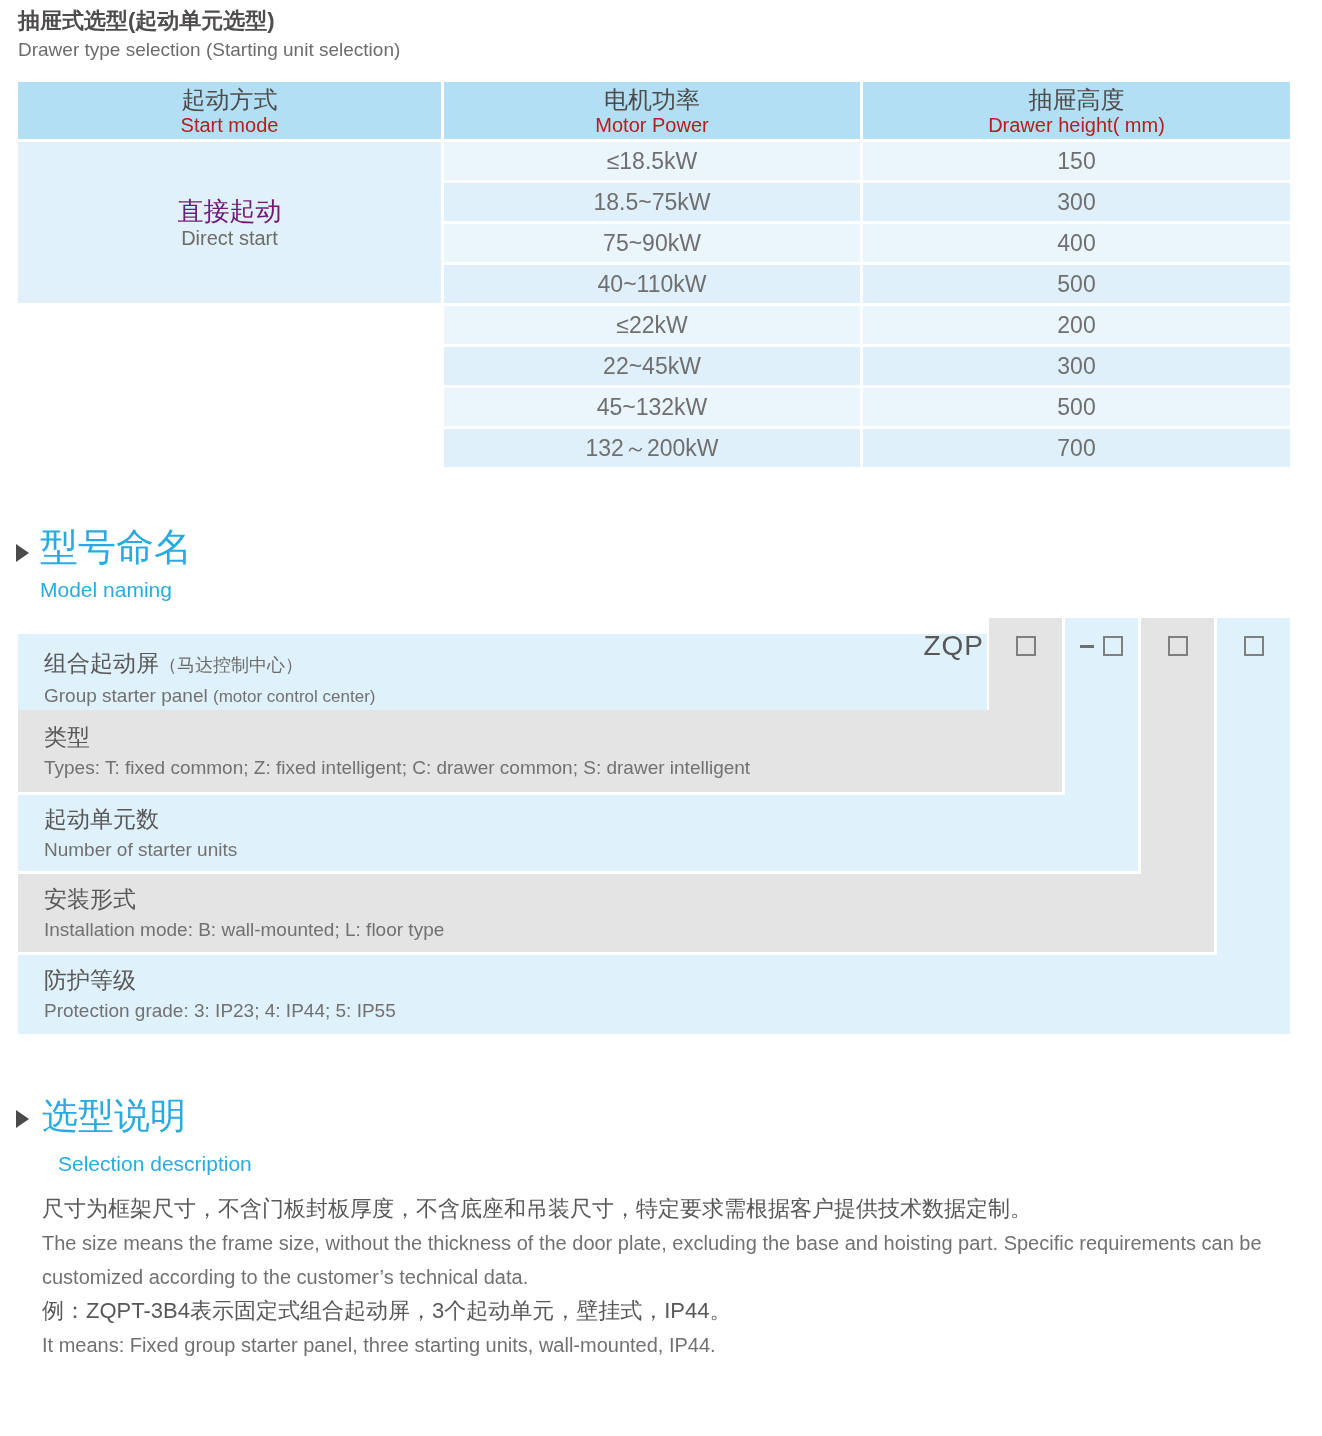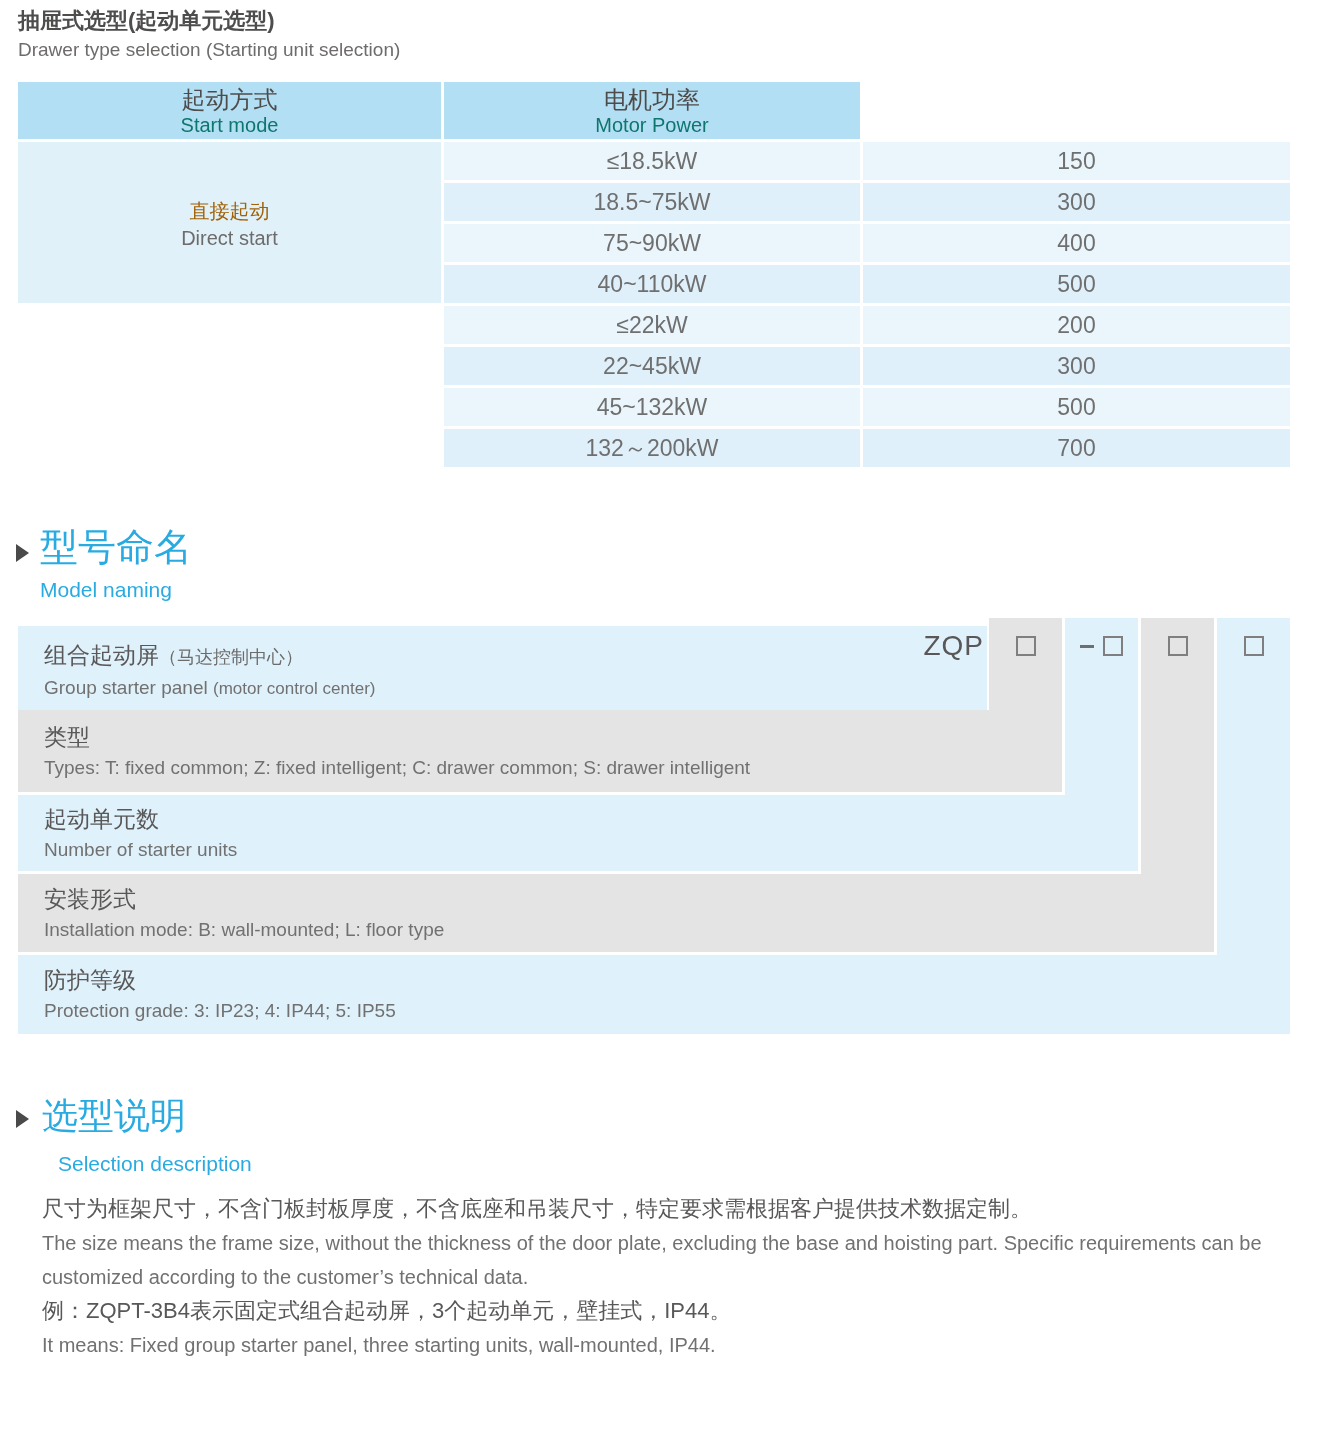--- a/index.html
+++ b/index.html
@@ -16,44 +16,44 @@
 
   
   .sel-table {
     position:absolute; left:18px; top:82px;
     display:grid; grid-template-columns:423px 416px 427px;
     grid-template-rows:57px repeat(8, 38px); gap:3px;
   }
   .cell { display:flex; flex-direction:column; align-items:center; justify-content:center; }
   .th { background:#b2dff3; }
   .th .zh { font-size:24px; color:#4e4b4b; line-height:28px; }
-  .th .en { font-size:20px; color:#0f766e; line-height:22px; }
+  .th .en { font-size:20px; color:#b91c1c; line-height:22px; }
   .rowlabel { background:#e1f1fa; }
-  .rowlabel .zh { font-size:20px; color:#a16207; line-height:30px; }
+  .rowlabel .zh { font-size:26px; color:#701a75; line-height:30px; }
   .rowlabel .en { font-size:20px; color:#6e6b6b; line-height:24px; }
   .val { font-size:23px; color:#6f6f6f; }
   .light { background:#ebf6fc; }
   .dark  { background:#dff0fa; }
 
   
   .tri { position:absolute; width:0; height:0;
          border-left:13px solid #4a4a4a; border-top:9px solid transparent; border-bottom:9px solid transparent; }
   .sec-zh { position:absolute; color:#29abe2; }
   .sec-en { position:absolute; color:#29abe2; font-size:21px; }
   #h1-tri { left:16px; top:544px; }
   #h1-zh  { left:40px; top:522px; font-size:38px; line-height:50px; }
   #h1-en  { left:40px; top:578px; }
   #h2-tri { left:16px; top:1110px; }
   #h2-zh  { left:42px; top:1092px; font-size:36px; line-height:48px; }
   #h2-en  { left:58px; top:1152px; }
 
   
   .naming { position:absolute; left:18px; top:618px; width:1272px; height:416px; }
   .n-row { position:absolute; left:0; display:flex; flex-direction:column; justify-content:center; padding-left:26px; }
-  .r1 { top:8px;    height:89px; width:969px;  background:#dff1fa; }
+  .r1 { top:16px;    height:89px; width:969px;  background:#dff1fa; }
   .r2 { top:92px;  height:82px; width:1044px; background:#e4e4e4; }
   .r3 { top:177px; height:76px; width:1120px; background:#dff1fa; }
   .r4 { top:256px; height:78px; width:1196px; background:#e4e4e4; }
   .r5 { top:337px; height:79px; width:1272px; background:#dff1fa; }
   .n-strip { position:absolute; top:0; width:73px; }
   .s1 { left:971px;  height:174px; background:#e4e4e4; }
   .s2 { left:1047px; height:253px; background:#dff1fa; }
   .s3 { left:1123px; height:334px; background:#e4e4e4; }
   .s4 { left:1199px; height:416px; background:#dff1fa; }
   .strip-head { height:56px; display:flex; align-items:center; justify-content:center; gap:9px; }
@@ -83,20 +83,24 @@
   </div>
 
   <div class="sel-table">
     <div class="cell th" style="grid-area:1/1">
       <div class="zh">起动方式</div>
       <div class="en">Start mode</div>
     </div>
     <div class="cell th" style="grid-area:1/2">
       <div class="zh">电机功率</div>
       <div class="en">Motor Power</div>
+    </div>
+    <div class="cell th" style="grid-area:1/3">
+      <div class="zh">抽屉高度</div>
+      <div class="en">Drawer height( mm)</div>
     </div>
 
     <div class="cell rowlabel" style="grid-row:2 / span 4; grid-column:1">
       <div class="zh">直接起动</div>
       <div class="en">Direct start</div>
     </div>
     <div class="cell val light" style="grid-area:2/2">≤18.5kW</div>
     <div class="cell val light" style="grid-area:2/3">150</div>
     <div class="cell val dark" style="grid-area:3/2">18.5~75kW</div>
     <div class="cell val dark" style="grid-area:3/3">300</div>

